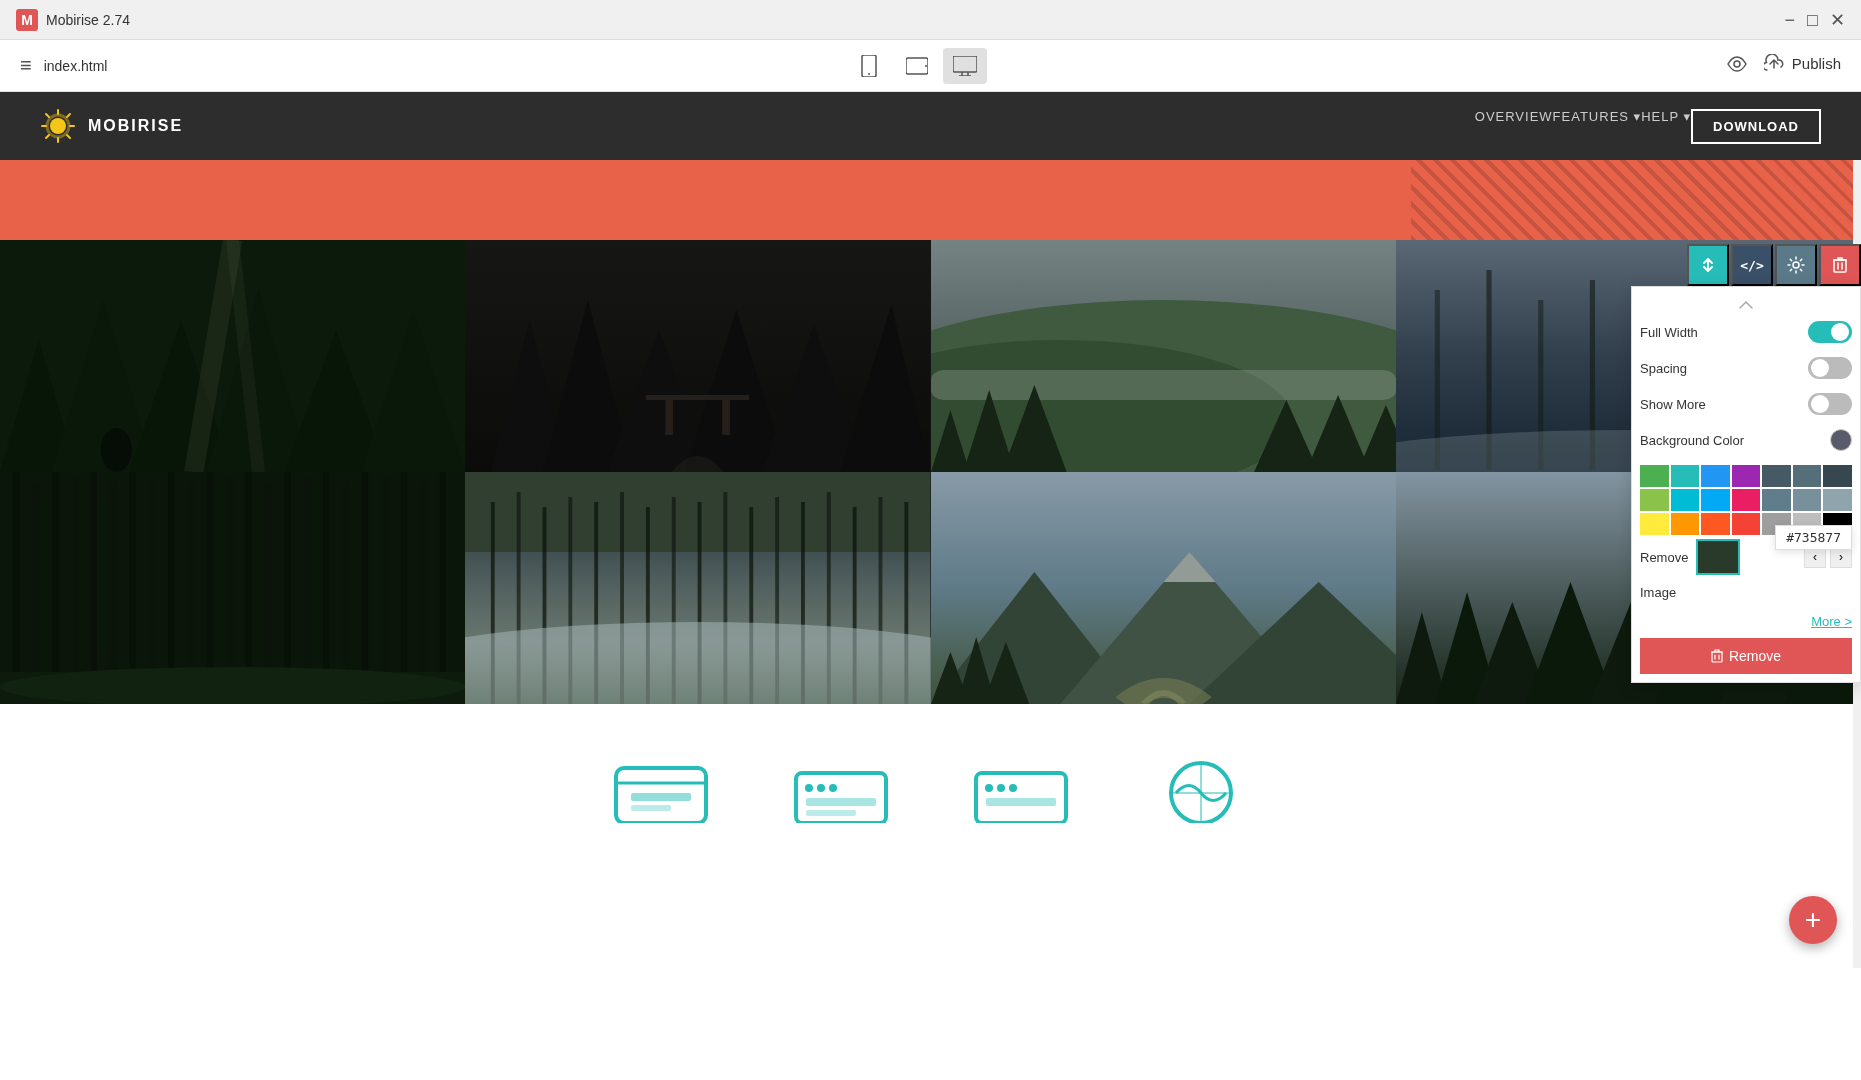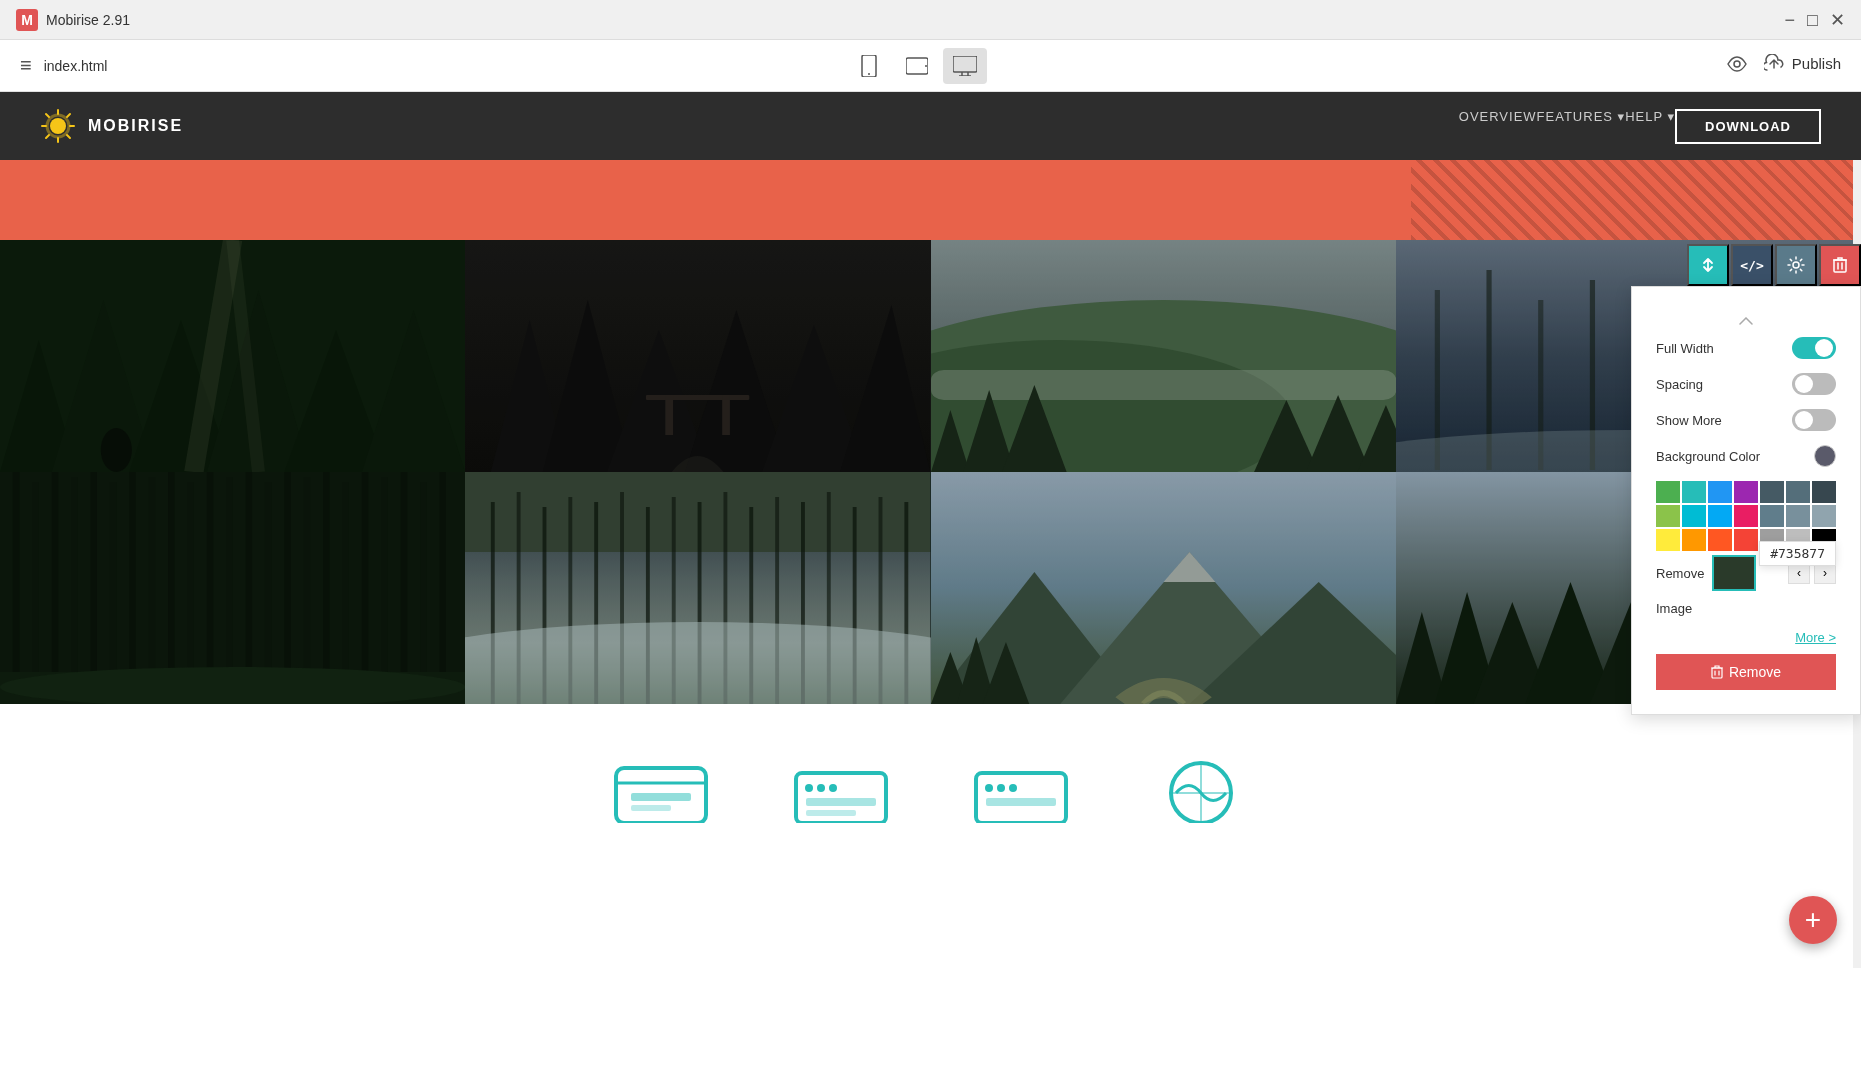--- a/index.html
+++ b/index.html
@@ -45,21 +45,21 @@
     
     .site-header {
       background: #2d2d2d; height: 68px; display: flex; align-items: center;
       justify-content: space-between; padding: 0 40px; position: relative; z-index: 10;
     }
     .site-brand { display: flex; align-items: center; gap: 12px; }
     .site-brand-name { color: #fff; font-size: 16px; font-weight: 700; letter-spacing: 2px; }
     .site-nav { display: flex; align-items: flex-start; }
     .site-nav-item { color: #ccc; font-size: 13px; font-weight: 500; letter-spacing: 1px; cursor: pointer; }
     .download-btn {
-      border: 2px solid #fff; color: #fff; padding: 8px 28px;
+      border: 2px solid #fff; color: #fff; padding: 8px 20px;
       font-size: 13px; font-weight: 600; letter-spacing: 1px; cursor: pointer; background: transparent;
     }
 
     
     .orange-banner { background: #e8624a; height: 80px; position: relative; }
     .diagonal-overlay {
       position: absolute; right: 0; top: 0; width: 450px; height: 80px;
       background: repeating-linear-gradient(45deg, rgba(0,0,0,0.15) 0px, rgba(0,0,0,0.15) 4px, transparent 4px, transparent 12px);
     }
 
@@ -95,21 +95,21 @@
     }
     .block-tool-btn.teal { background: #26bdb8; }
     .block-tool-btn.dark { background: #3a5068; }
     .block-tool-btn.gear { background: #5a7a8a; }
     .block-tool-btn.red { background: #e05555; }
 
     
     .settings-panel {
       position: absolute; top: 46px; right: 0; width: 230px;
       background: #fff; border: 1px solid #ddd; box-shadow: 0 4px 16px rgba(0,0,0,0.15);
-      z-index: 200; padding: 24px;
+      z-index: 200; padding: 8px;
     }
     .settings-row {
       display: flex; align-items: center; justify-content: space-between;
       margin-bottom: 14px;
     }
     .settings-label { font-size: 13px; color: #333; }
     .toggle {
       width: 44px; height: 22px; border-radius: 11px; position: relative; cursor: pointer;
     }
     .toggle.on { background: #26bdb8; }
@@ -172,21 +172,21 @@
 </head>
 <body>
 
 <div class="titlebar">
   <div class="titlebar-left">
 
     <svg width="22" height="22" viewBox="0 0 22 22">
       <rect width="22" height="22" rx="3" fill="#e05555"></rect>
       <text x="11" y="16" text-anchor="middle" fill="white" font-size="14" font-weight="bold" font-family="Arial">M</text>
     </svg>
-    <span class="titlebar-title">Mobirise 2.91</span>
+    <span class="titlebar-title">Mobirise 2.74</span>
   </div>
   <div class="titlebar-controls">
     <span class="titlebar-control">−</span>
     <span class="titlebar-control">□</span>
     <span class="titlebar-control">✕</span>
   </div>
 </div>
 
 <div class="toolbar">
   <div class="toolbar-left">

